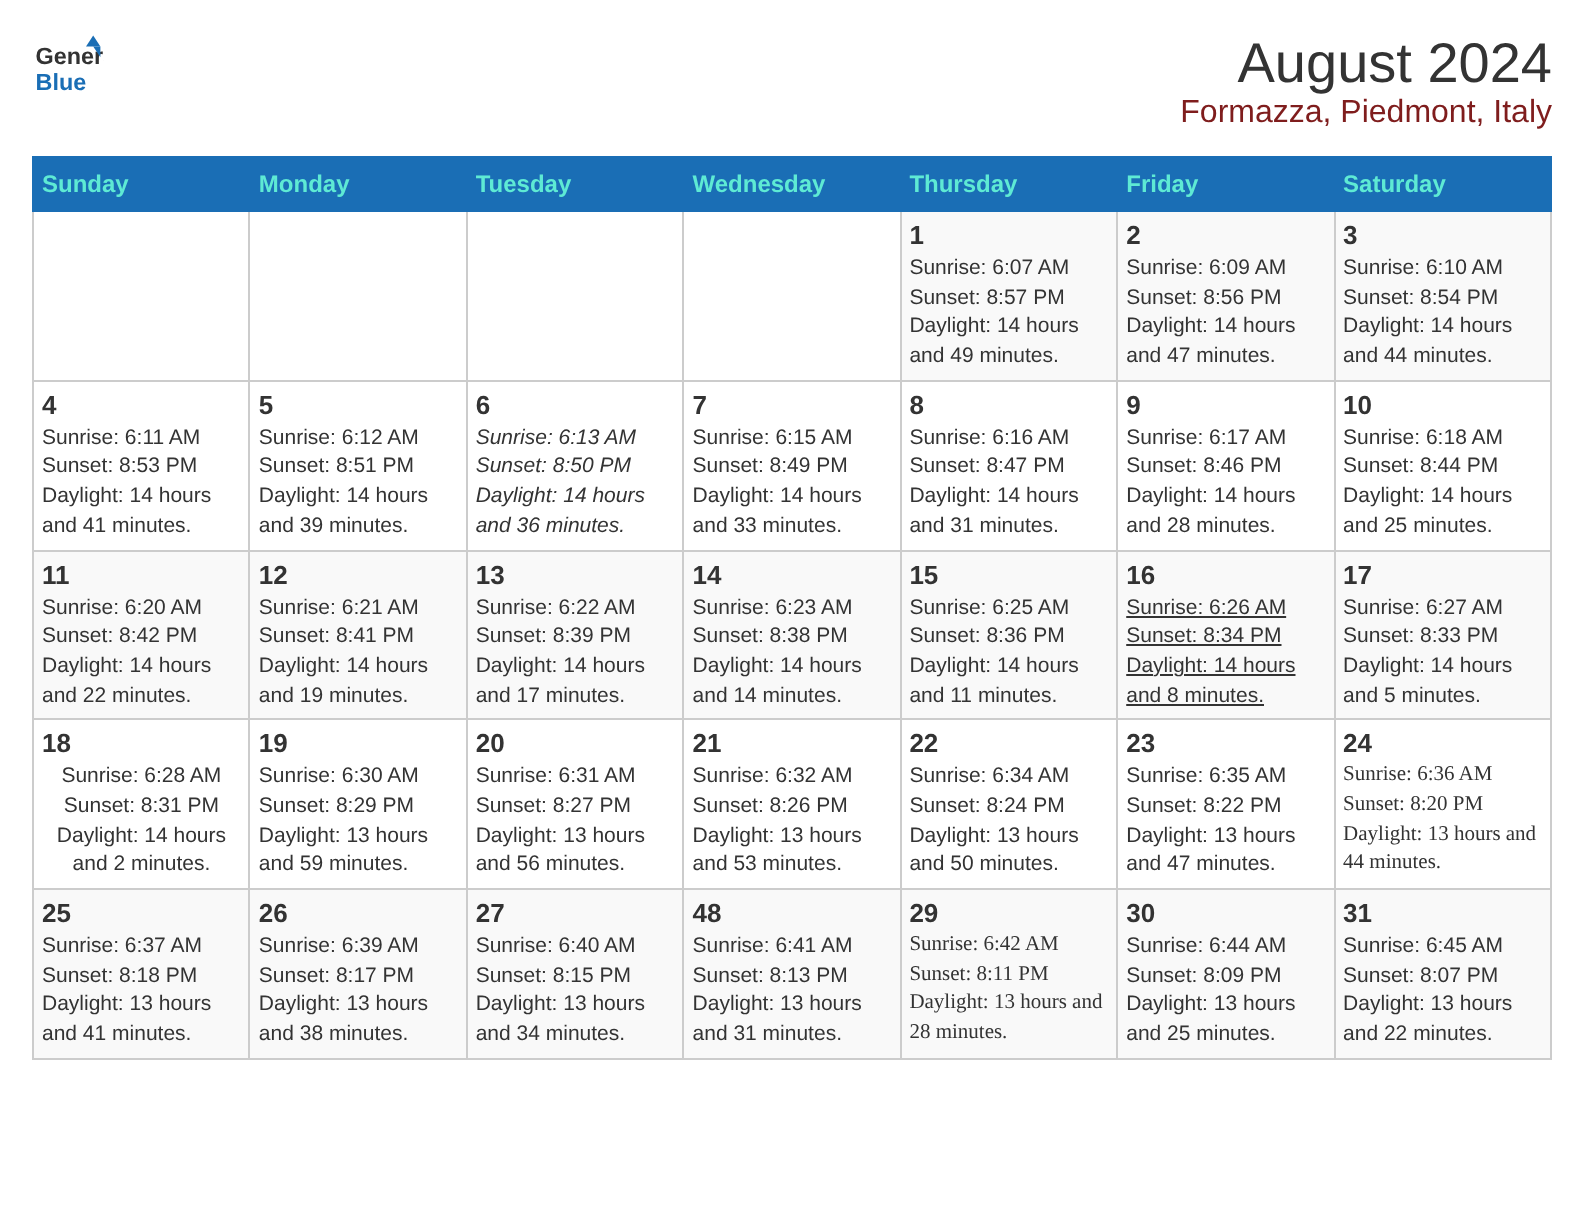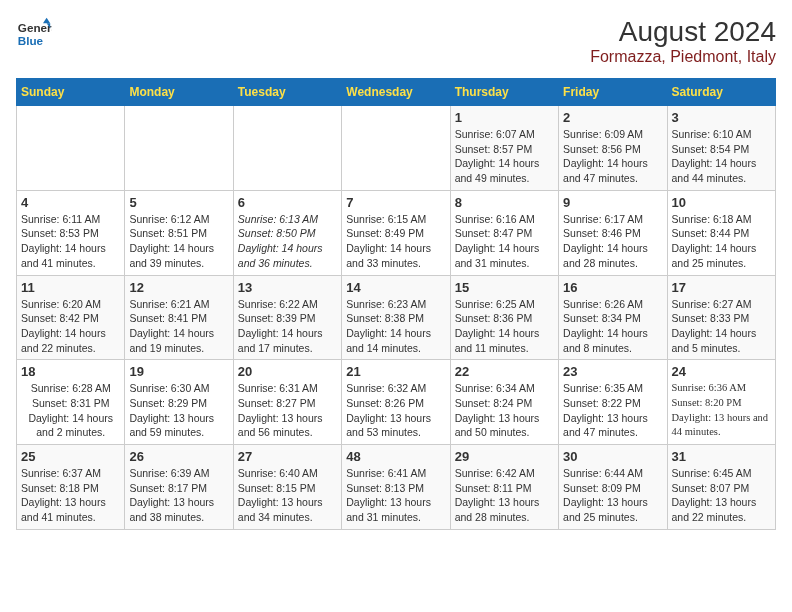--- a/index.html
+++ b/index.html
@@ -37,21 +37,21 @@
       font-size: 16px;
       color: #7f1d1d;
     }
     .calendar {
       width: 100%;
       border-collapse: collapse;
       font-size: 11px;
     }
     .calendar thead th {
       background-color: #1a6eb5;
-      color: #fde047;
+      color: #5eead4;
       padding: 6px 4px;
       text-align: left;
       font-size: 12px;
       font-weight: bold;
       border: 1px solid #1a6eb5;
     }
     .calendar tbody td {
       border: 1px solid #ccc;
       vertical-align: top;
       padding: 4px;
@@ -203,21 +203,21 @@
 Daylight: 14 hours and 14 minutes.</div>
         </td>
         <td>
           <span class="day-number">15</span>
           <div class="day-info" style="white-space: pre-line;">Sunrise: 6:25 AM
 Sunset: 8:36 PM
 Daylight: 14 hours and 11 minutes.</div>
         </td>
         <td>
           <span class="day-number">16</span>
-          <div class="day-info" style="white-space: pre-line;">Sunrise: 6:26 AM
+          <div class="day-info" style="white-space: pre-line; text-decoration: underline;">Sunrise: 6:26 AM
 Sunset: 8:34 PM
 Daylight: 14 hours and 8 minutes.</div>
         </td>
         <td>
           <span class="day-number">17</span>
           <div class="day-info" style="white-space: pre-line;">Sunrise: 6:27 AM
 Sunset: 8:33 PM
 Daylight: 14 hours and 5 minutes.</div>
         </td>
       </tr>
@@ -285,21 +285,21 @@
 Daylight: 13 hours and 34 minutes.</div>
         </td>
         <td>
           <span class="day-number">48</span>
           <div class="day-info" style="white-space: pre-line;">Sunrise: 6:41 AM
 Sunset: 8:13 PM
 Daylight: 13 hours and 31 minutes.</div>
         </td>
         <td>
           <span class="day-number">29</span>
-          <div class="day-info" style="white-space: pre-line;">Sunrise: 6:42 AM
+          <div class="day-info" style="white-space: pre-line; font-family: Liberation Serif, serif;">Sunrise: 6:42 AM
 Sunset: 8:11 PM
 Daylight: 13 hours and 28 minutes.</div>
         </td>
         <td>
           <span class="day-number">30</span>
           <div class="day-info" style="white-space: pre-line;">Sunrise: 6:44 AM
 Sunset: 8:09 PM
 Daylight: 13 hours and 25 minutes.</div>
         </td>
         <td>

